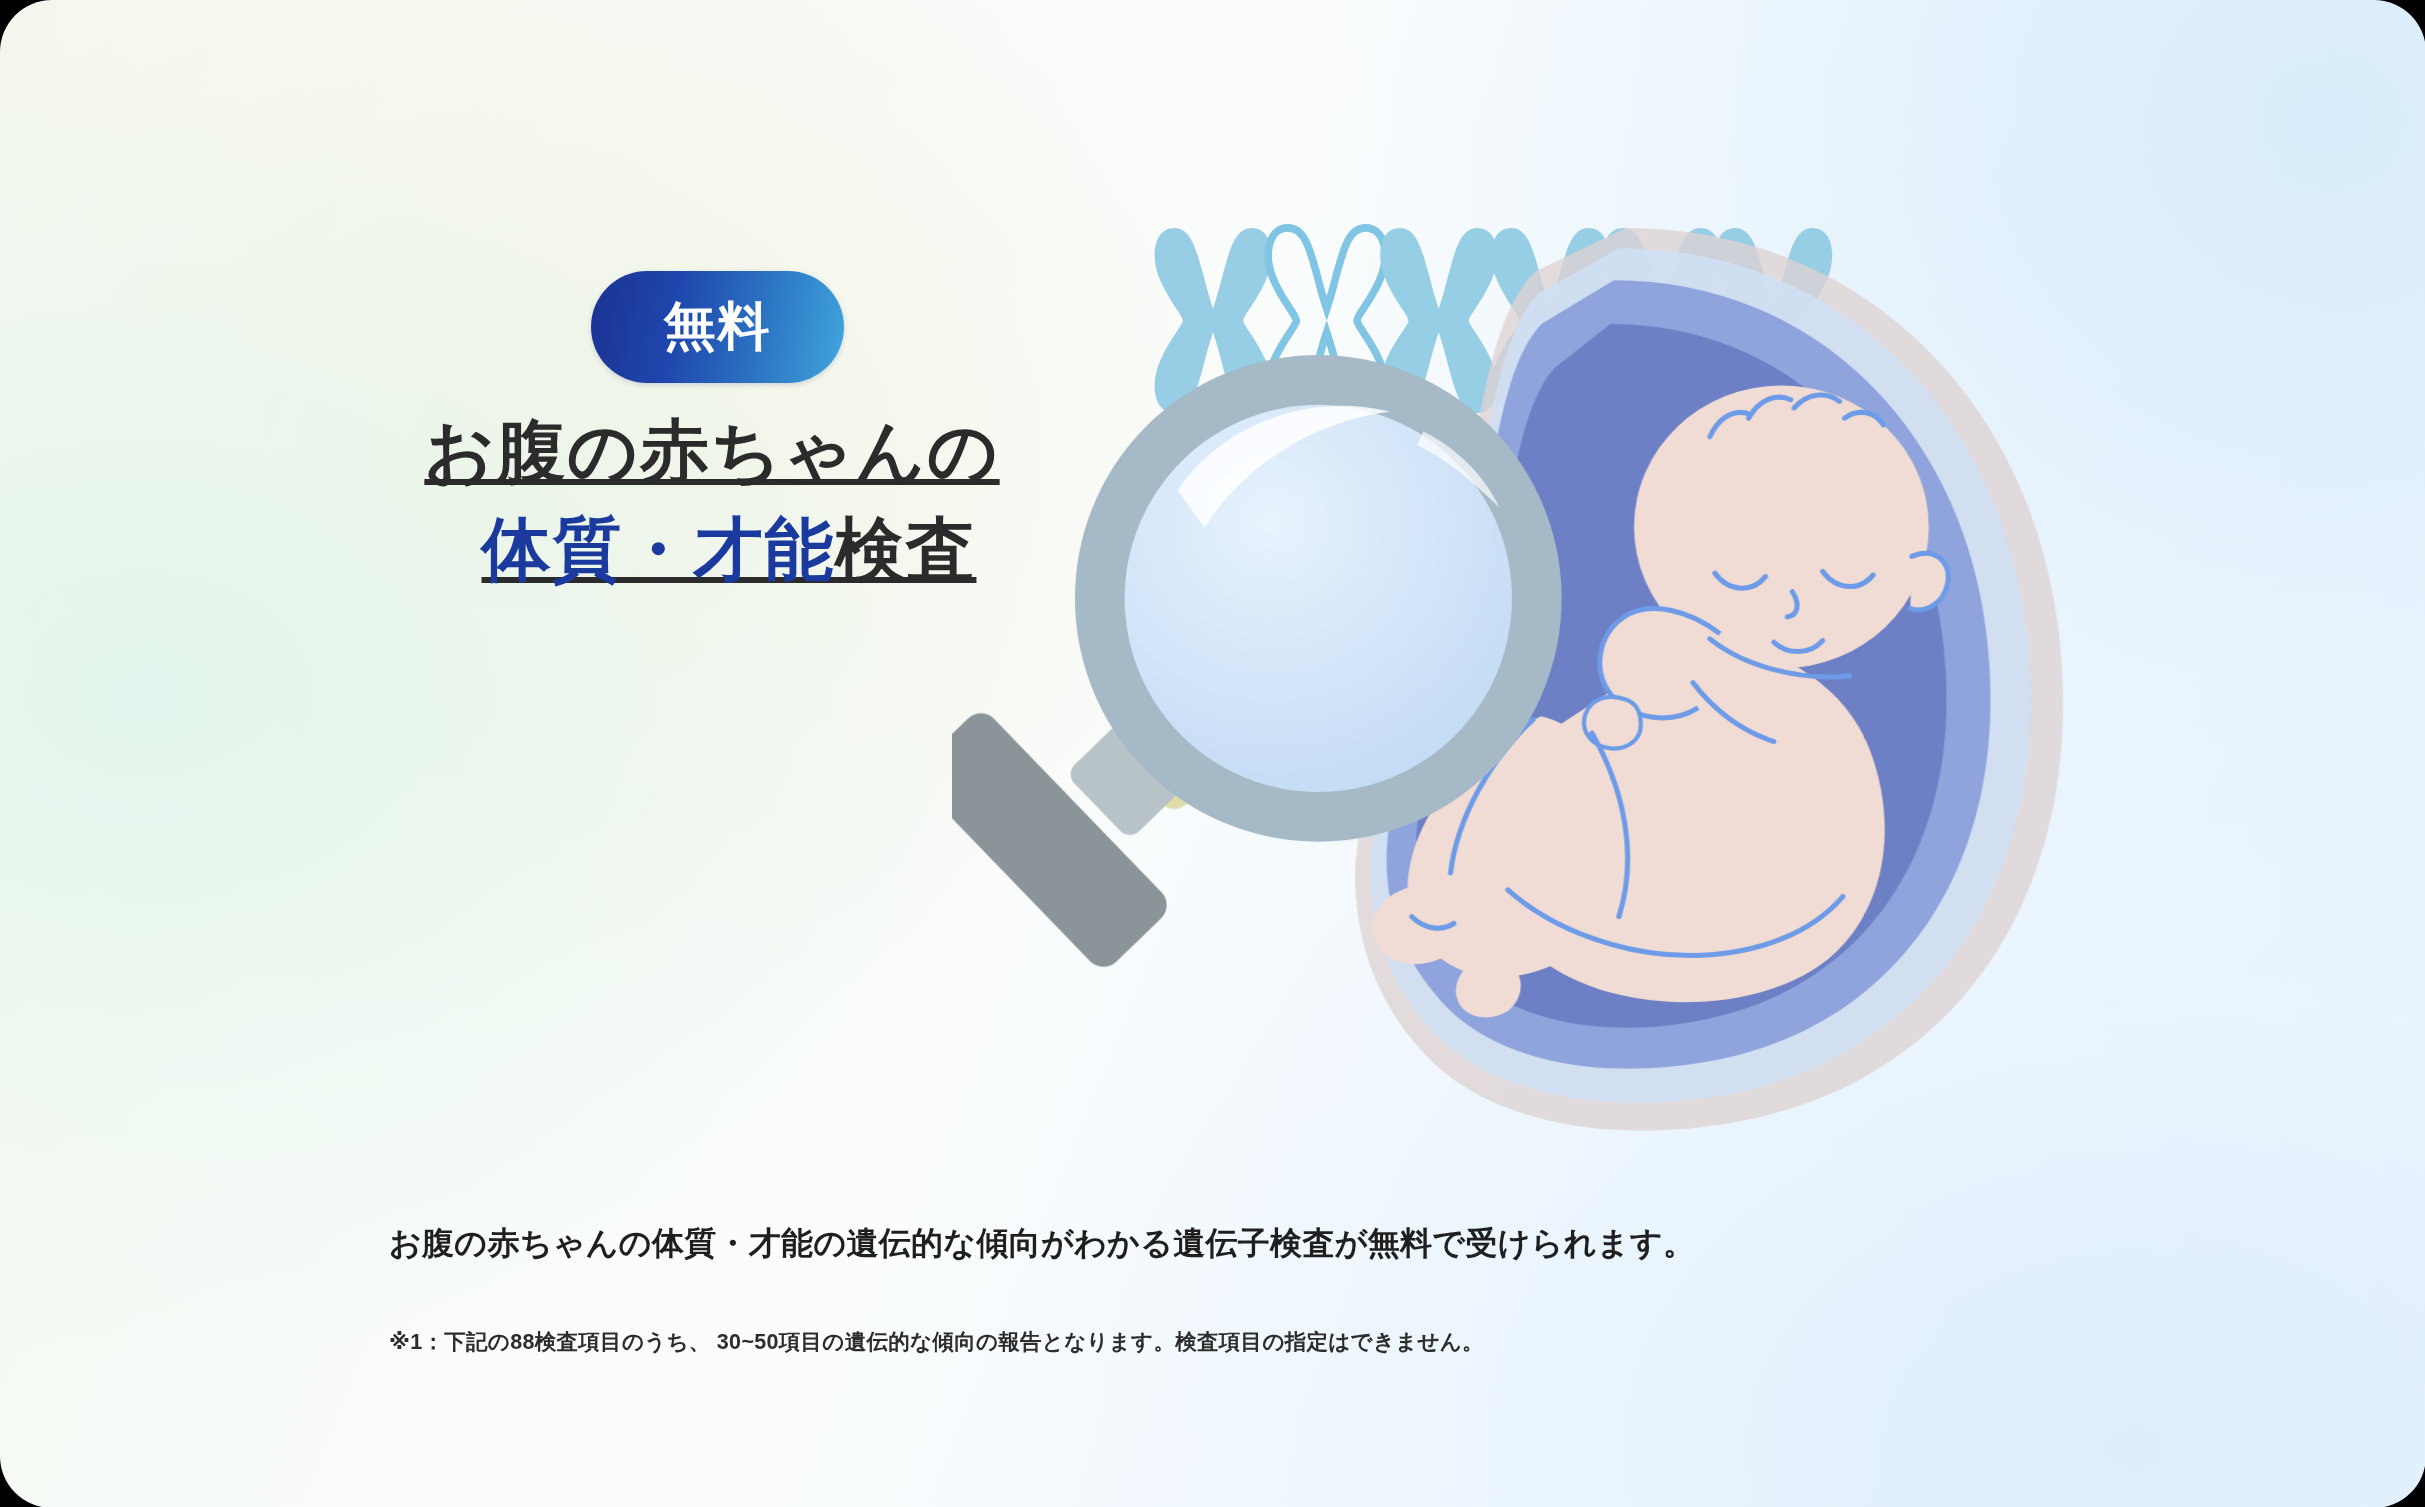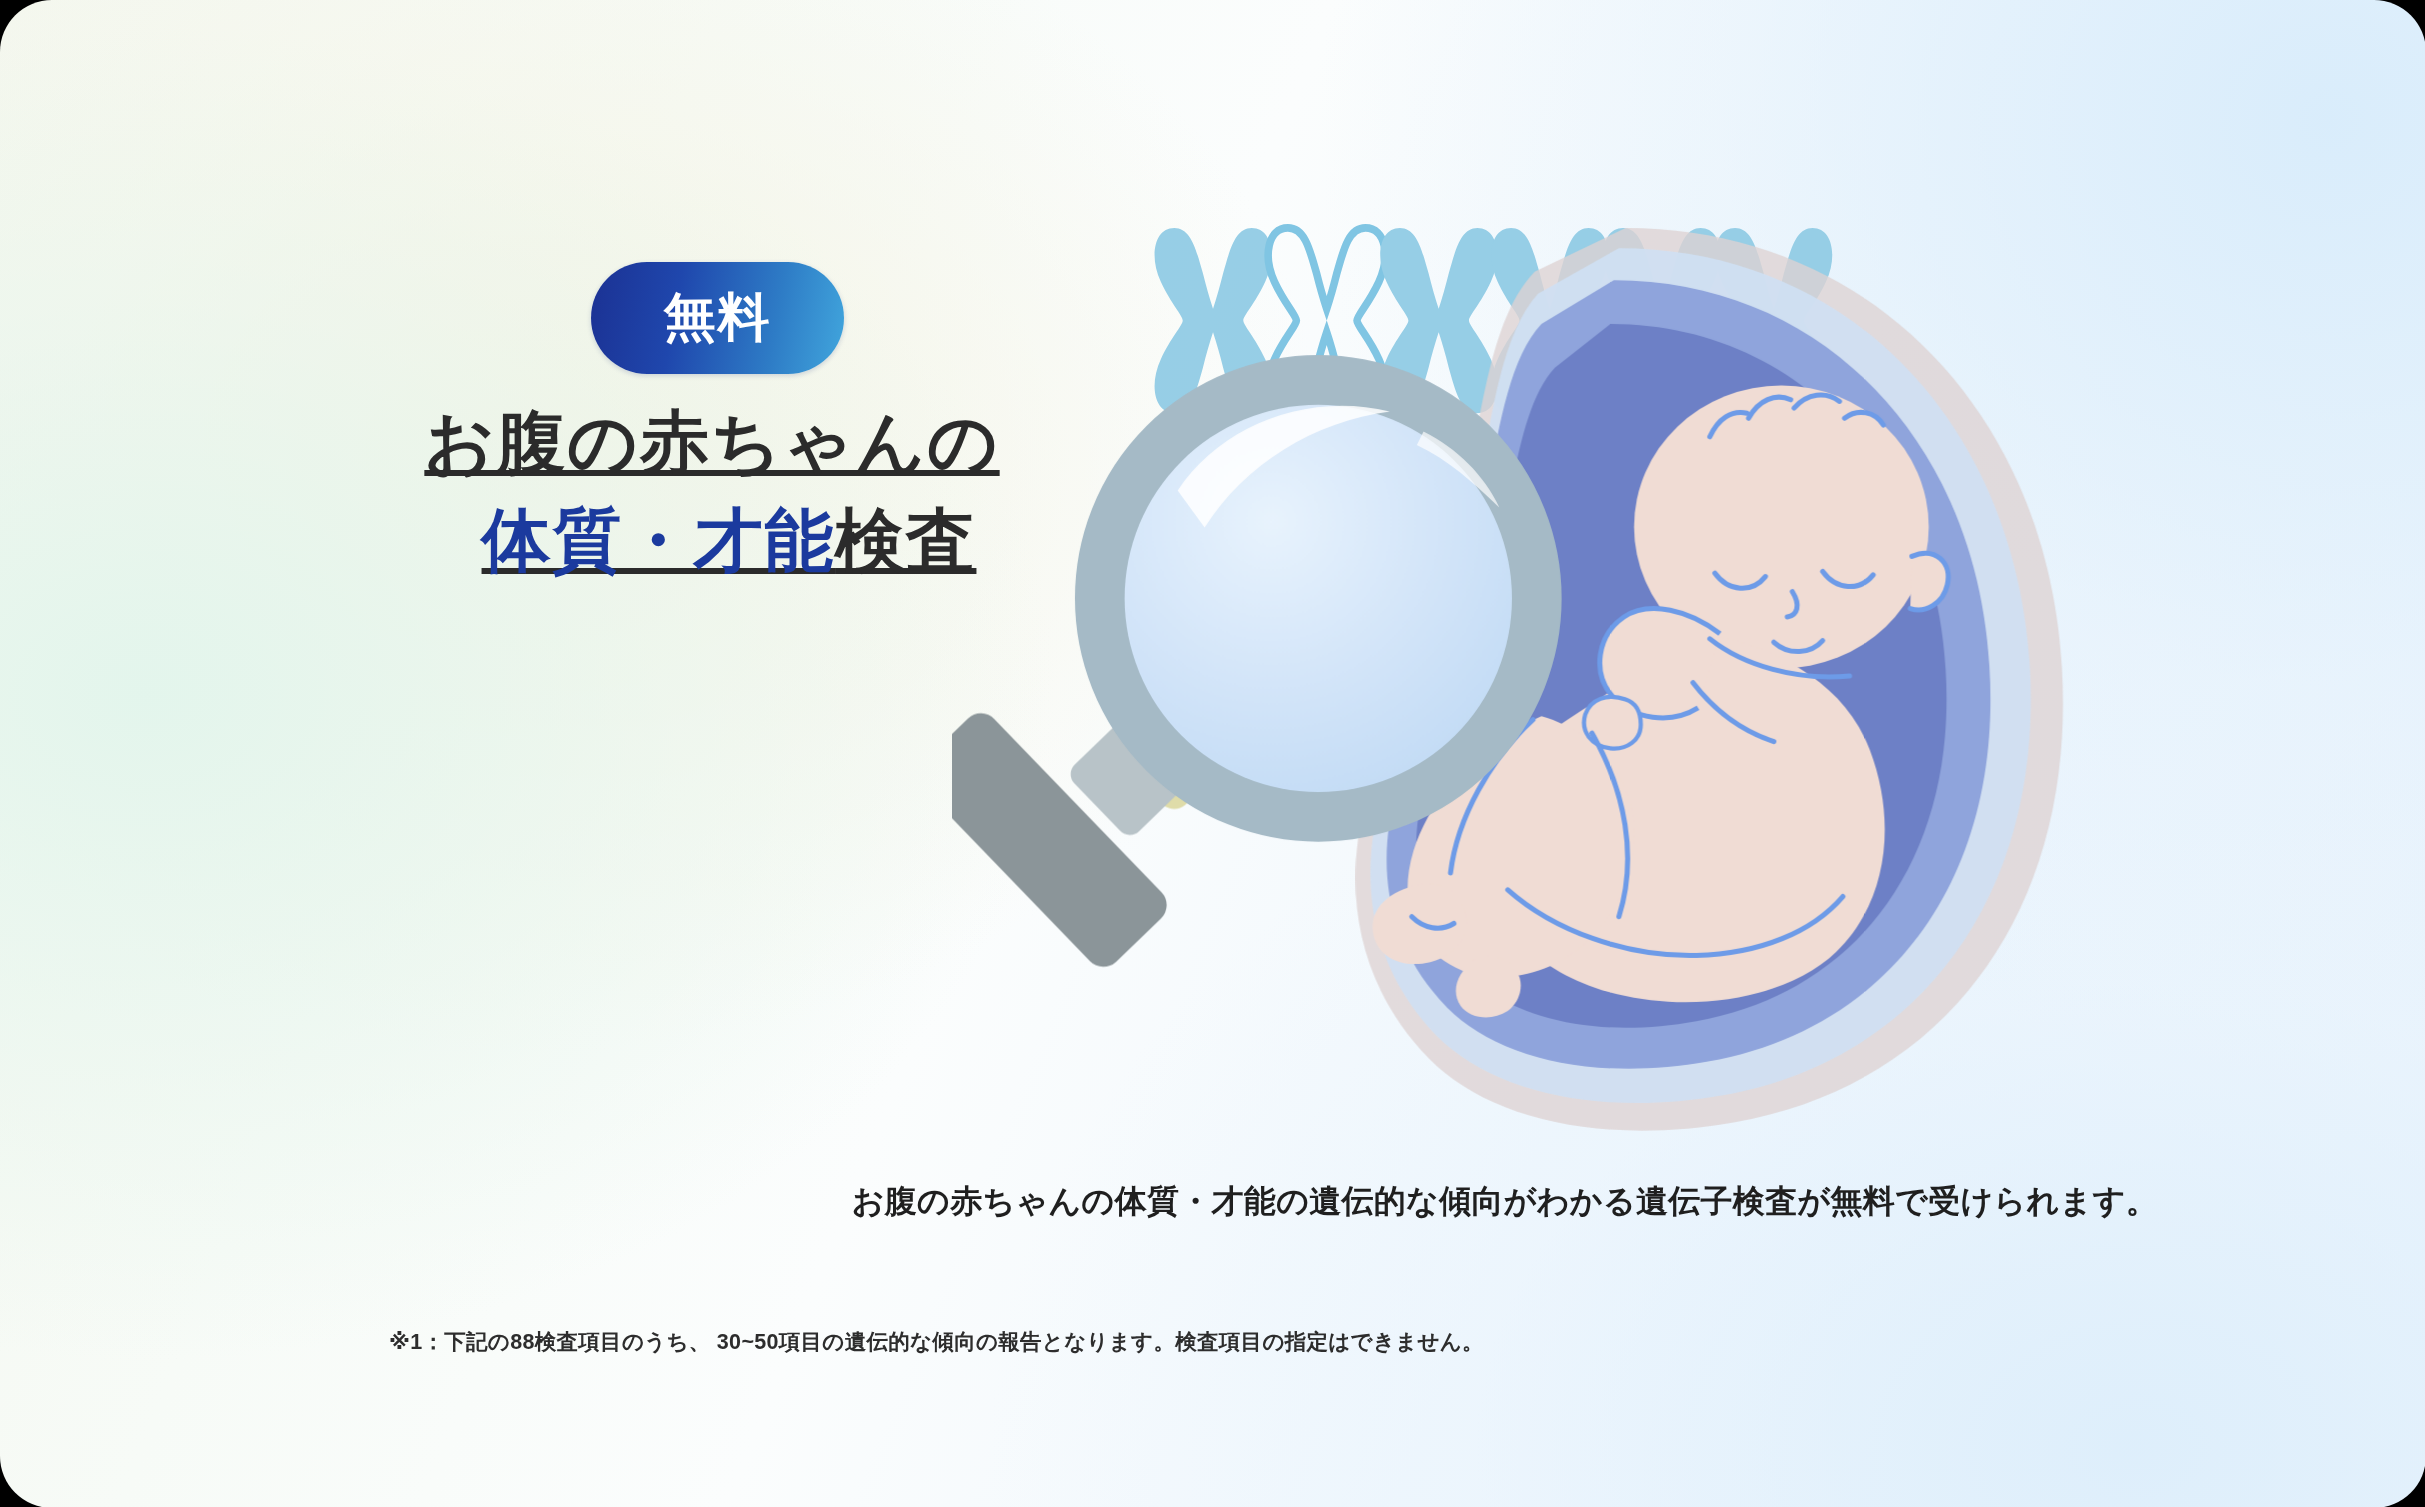--- a/index.html
+++ b/index.html
@@ -35,21 +35,21 @@
     top: 211px;
     width: 1263px;
     height: 960px;
   }
   .illus > svg { display: block; width: 100%; height: 100%; }
 
   
   .copy-block {
     position: absolute;
     left: 392px;
-    top: 262px;
+    top: 271px;
     width: 842px;
   }
   .badge {
     display: inline-flex;
     align-items: center;
     justify-content: center;
     min-width: 253px;
     height: 112px;
     padding: 0 37px;
     border-radius: 57px;
@@ -71,28 +71,27 @@
     text-align: center;
     width: 640px;
     text-decoration: underline;
   }
   .headline .accent { color: #1b3a9e; margin-left: 34px; }
 
   
   .body-copy {
     position: absolute;
     left: 389px;
-    top: 1174px;
+    top: 1216px;
     width: 1769px;
     font-size: 32px;
     font-weight: 700;
     line-height: 1.72;
     color: #1f1f1f;
     letter-spacing: 0.3px;
-    text-align: right;
   }
   .body-copy .line { white-space: nowrap; }
   .body-copy .ref {
     font-size: 22px;
     font-weight: 700;
     vertical-align: 1.7px;
     margin-left: 8.4px;
     color: #2b2b2b;
   }
   .footnote {

